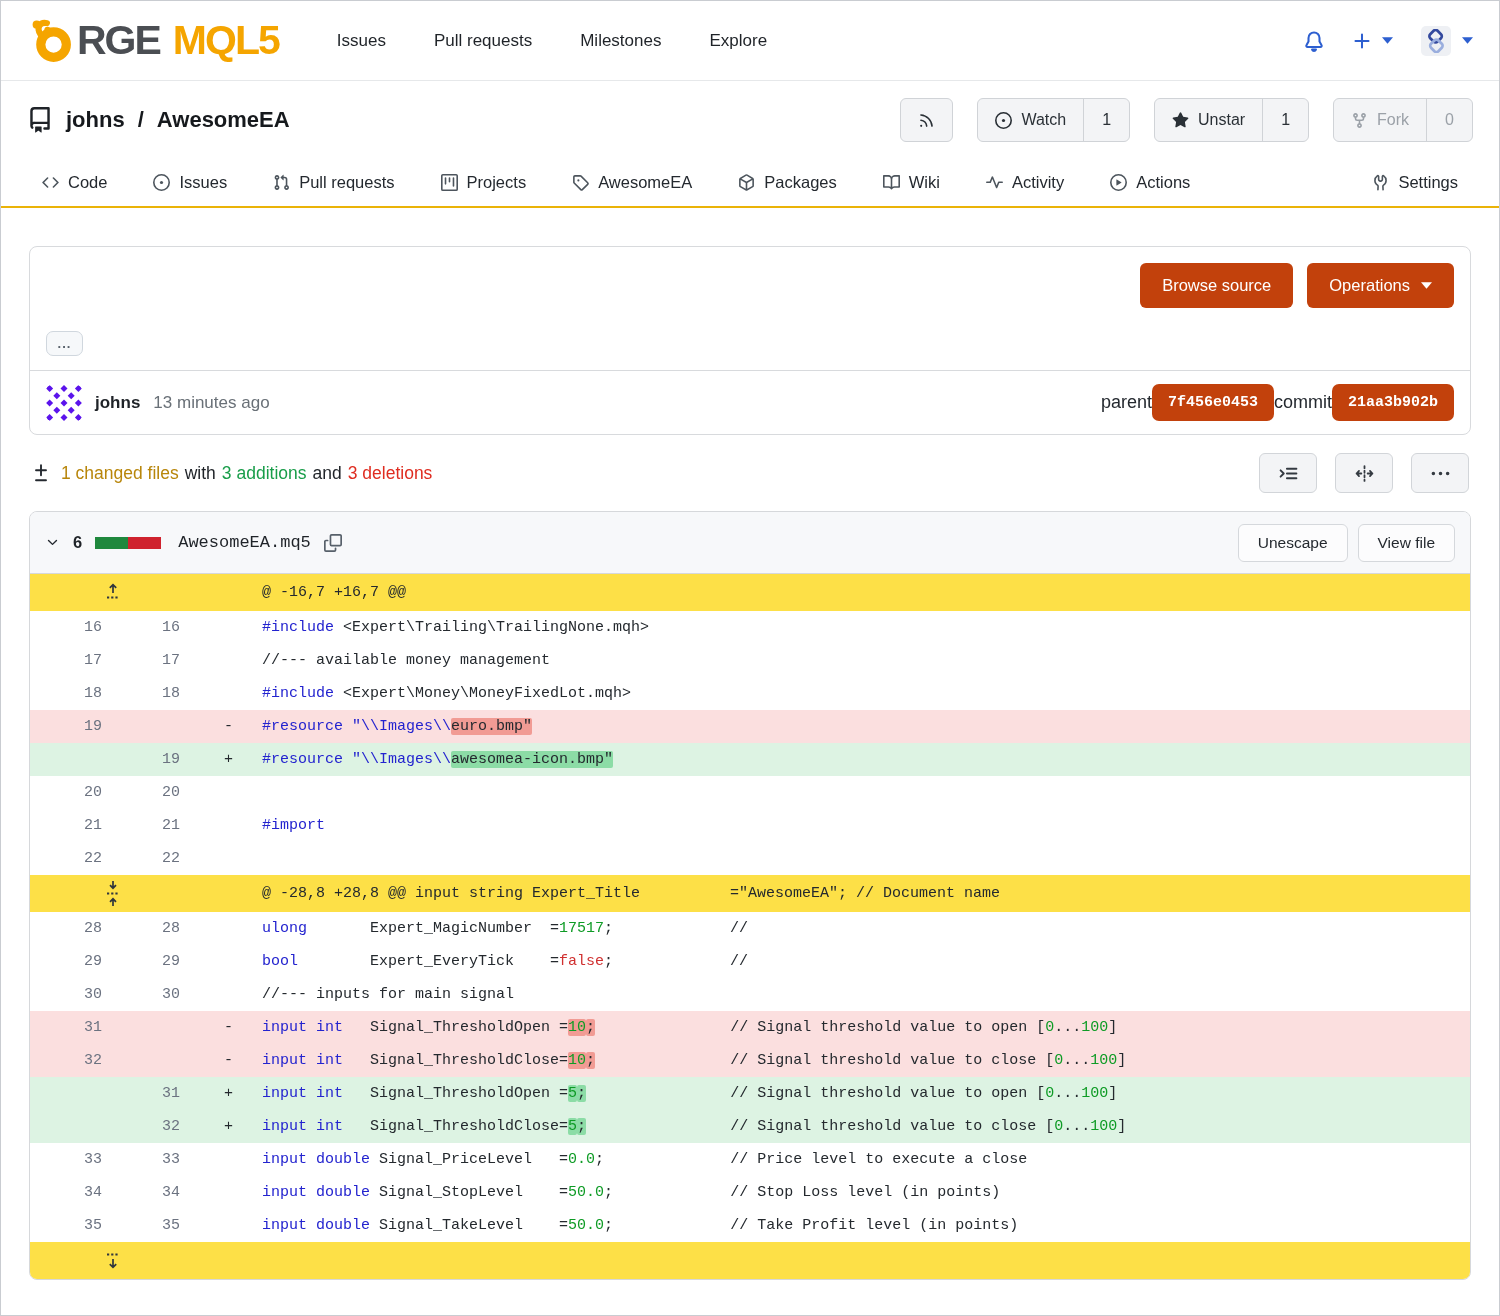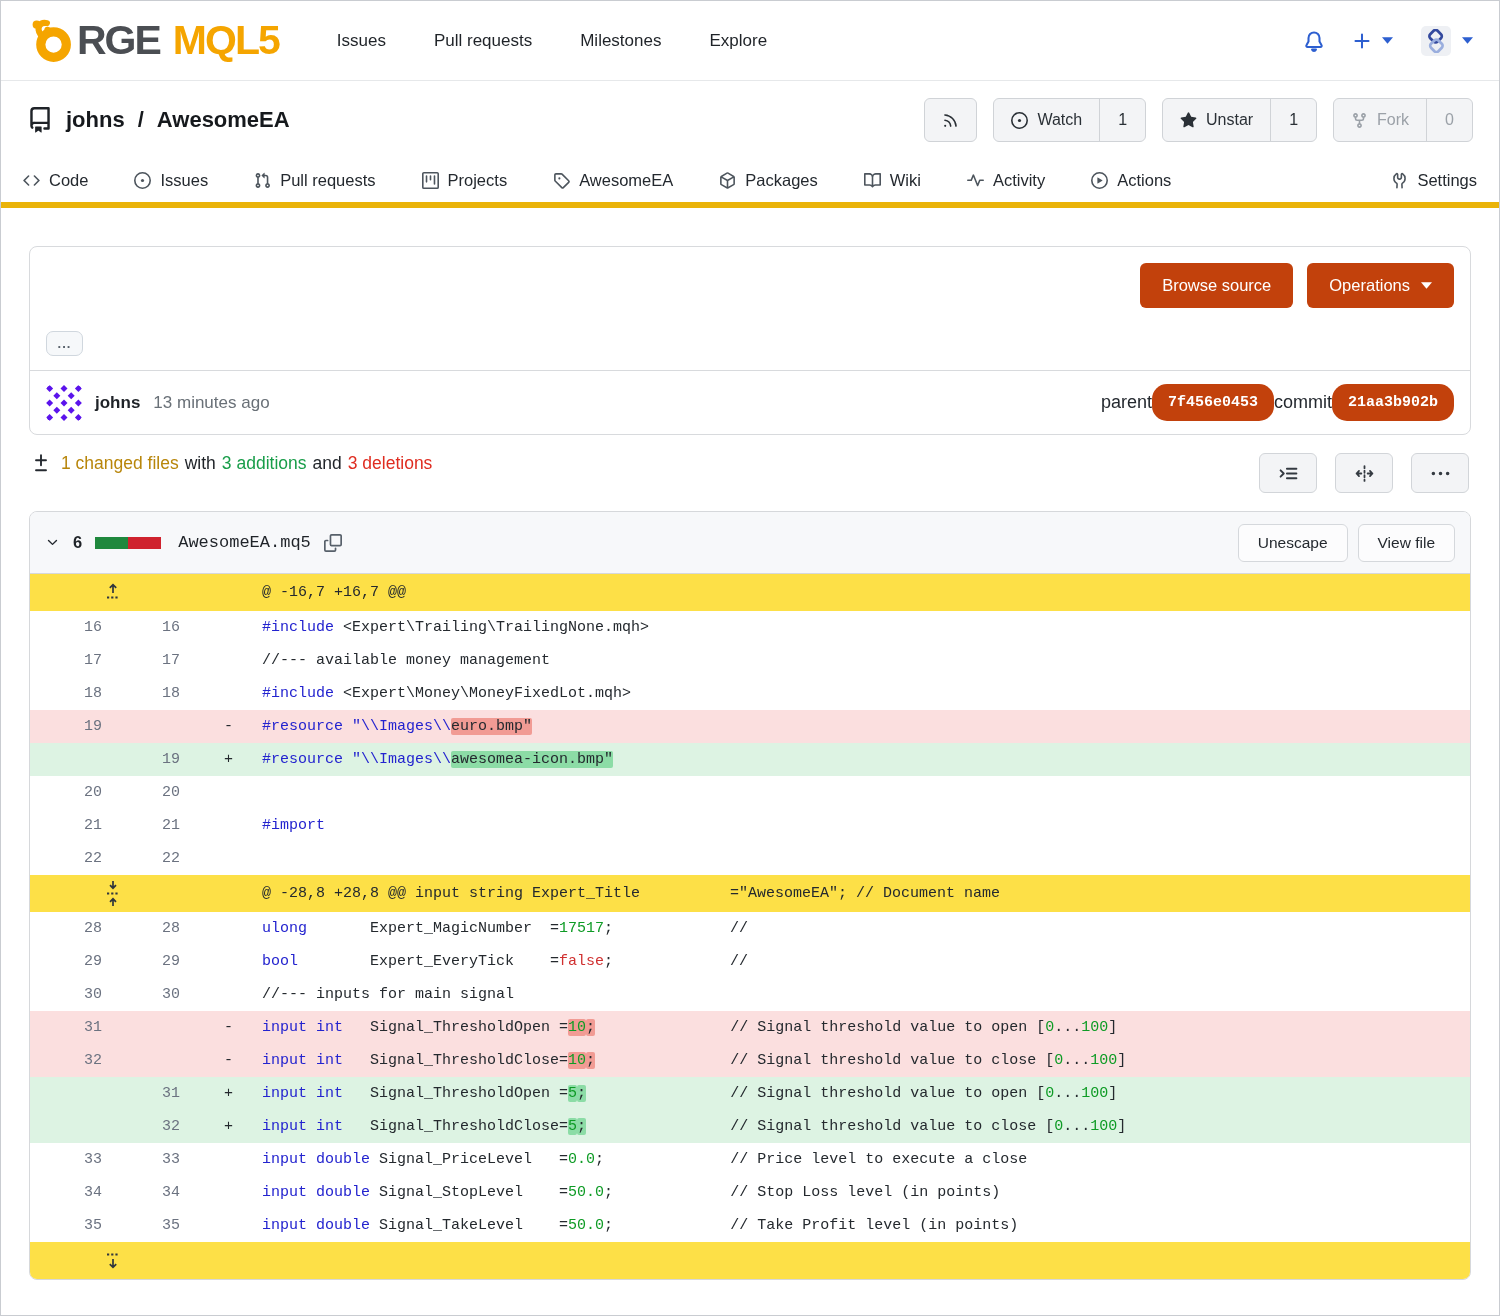--- a/index.html
+++ b/index.html
@@ -21,51 +21,51 @@
   .bell{width:22px;height:22px;color:#2d5fd0;cursor:pointer}
   .plus-group{display:flex;align-items:center;gap:11px;color:#2d5fd0;cursor:pointer}
   .avatar-group{display:flex;align-items:center;gap:11px;cursor:pointer}
   .user-avatar{width:30px;height:30px;border-radius:5px;background:#eef0f4;display:inline-flex;align-items:center;justify-content:center;padding:3px}
   .caret{width:11px;height:7px;color:#2d5fd0;display:inline-flex}
 
   
   .repo-head{padding:17px 26px 0;display:flex;align-items:center}
   .repo-title{display:flex;align-items:center;gap:13px;font-size:22px;font-weight:700;color:#16191d}
   .repo-icon{width:26px;height:26px;color:#1f2328}
-  #repo-actions{margin-left:auto;display:flex;gap:16px}
+  #repo-actions{margin-left:auto;display:flex;gap:24px}
   .seg-btn{display:flex;border:1px solid #d0d3d7;border-radius:6px;background:#f3f4f6;height:44px;font-size:16px;color:#2a3036;overflow:hidden;cursor:pointer}
   .seg-main{display:flex;align-items:center;gap:9px;padding:0 17px}
   .seg-main .ic{width:17px;height:17px}
   .seg-count{display:flex;align-items:center;padding:0 18px;border-left:1px solid #d0d3d7}
   .seg-btn.disabled{color:#9ba1a8}
 
   
-  .tabs-row{display:flex;margin-top:16px;padding:0 22px;border-bottom:6px solid #eab308;height:50px}
+  .tabs-row{display:flex;margin-top:16px;padding:0 41px;border-bottom:2px solid #eab308;height:50px}
   .tab{display:flex;align-items:center;gap:9px;margin-right:46px;font-size:16.5px;color:#24292f;cursor:pointer;text-decoration:none}
   .tab .ic{width:17px;height:17px;color:#4d555d}
   .tab-right{margin-left:auto;margin-right:0}
 
   .main{padding:12px 28px}
   
   .commit-box{margin-top:26px;border:1px solid #d8dadd;border-radius:8px}
   .commit-top{padding:16px 16px 0;display:flex;justify-content:flex-end;gap:14px}
   .btn-orange{height:45px;padding:0 22px;background:#c2410c;color:#fff;font-size:16.5px;border-radius:6px;display:flex;align-items:center;gap:11px;border:none;cursor:pointer;font-family:"Liberation Sans",sans-serif}
   .btn-orange .caret{color:#fff}
   .ellipsis-row{padding:23px 16px 14px}
   .ellipsis-btn{width:37px;height:25px;border:1px solid #d0d7de;border-radius:7px;background:#f6f8fa;color:#57606a;font-size:13px;font-weight:700;display:flex;align-items:center;justify-content:center;letter-spacing:1px;cursor:pointer}
   .commit-author{display:flex;align-items:center;gap:13px;padding:13px 16px;border-top:1px solid #d8dadd}
   .identicon{width:36px;height:36px;border-radius:6px;overflow:hidden;display:inline-flex}
   .author-name{font-weight:700;font-size:17px;color:#1f2328}
   .author-time{font-size:17px;color:#697077}
   .commit-refs{margin-left:auto;display:flex;align-items:center;}
   .ref-label{font-size:18px;color:#24292f}
-  .hash-chip{background:#c2410c;color:#fff;font-family:"Liberation Mono","DejaVu Sans Mono",monospace;font-size:15px;padding:10px 16px;border-radius:15px;font-weight:700;cursor:pointer}
-
-  
-  .stats-row{display:flex;margin:18px 2px;font-size:17.5px;color:#1f2328}
+  .hash-chip{background:#c2410c;color:#fff;font-family:"Liberation Mono","DejaVu Sans Mono",monospace;font-size:15px;padding:10px 16px;border-radius:7px;font-weight:700;cursor:pointer}
+
+  
+  .stats-row{display:flex;align-items:center;margin:18px 2px;font-size:17.5px;color:#1f2328}
   .stats-row .txt{margin-right:6px}
   .diff-ic{width:20px;height:20px;color:#24292f;margin-right:10px}
   .stat-changed{color:#b8860b;cursor:pointer}
   .stat-add{color:#189d49}
   .stat-del{color:#df2c20}
   #diff-toolbar{margin-left:auto;display:flex;gap:18px}
   .tool-btn{width:58px;height:40px;border:1px solid #d2d5d9;background:#f3f4f6;border-radius:6px;display:flex;align-items:center;justify-content:center;color:#343a41;cursor:pointer}
   .tool-btn .ic{width:19px;height:19px}
 
   

